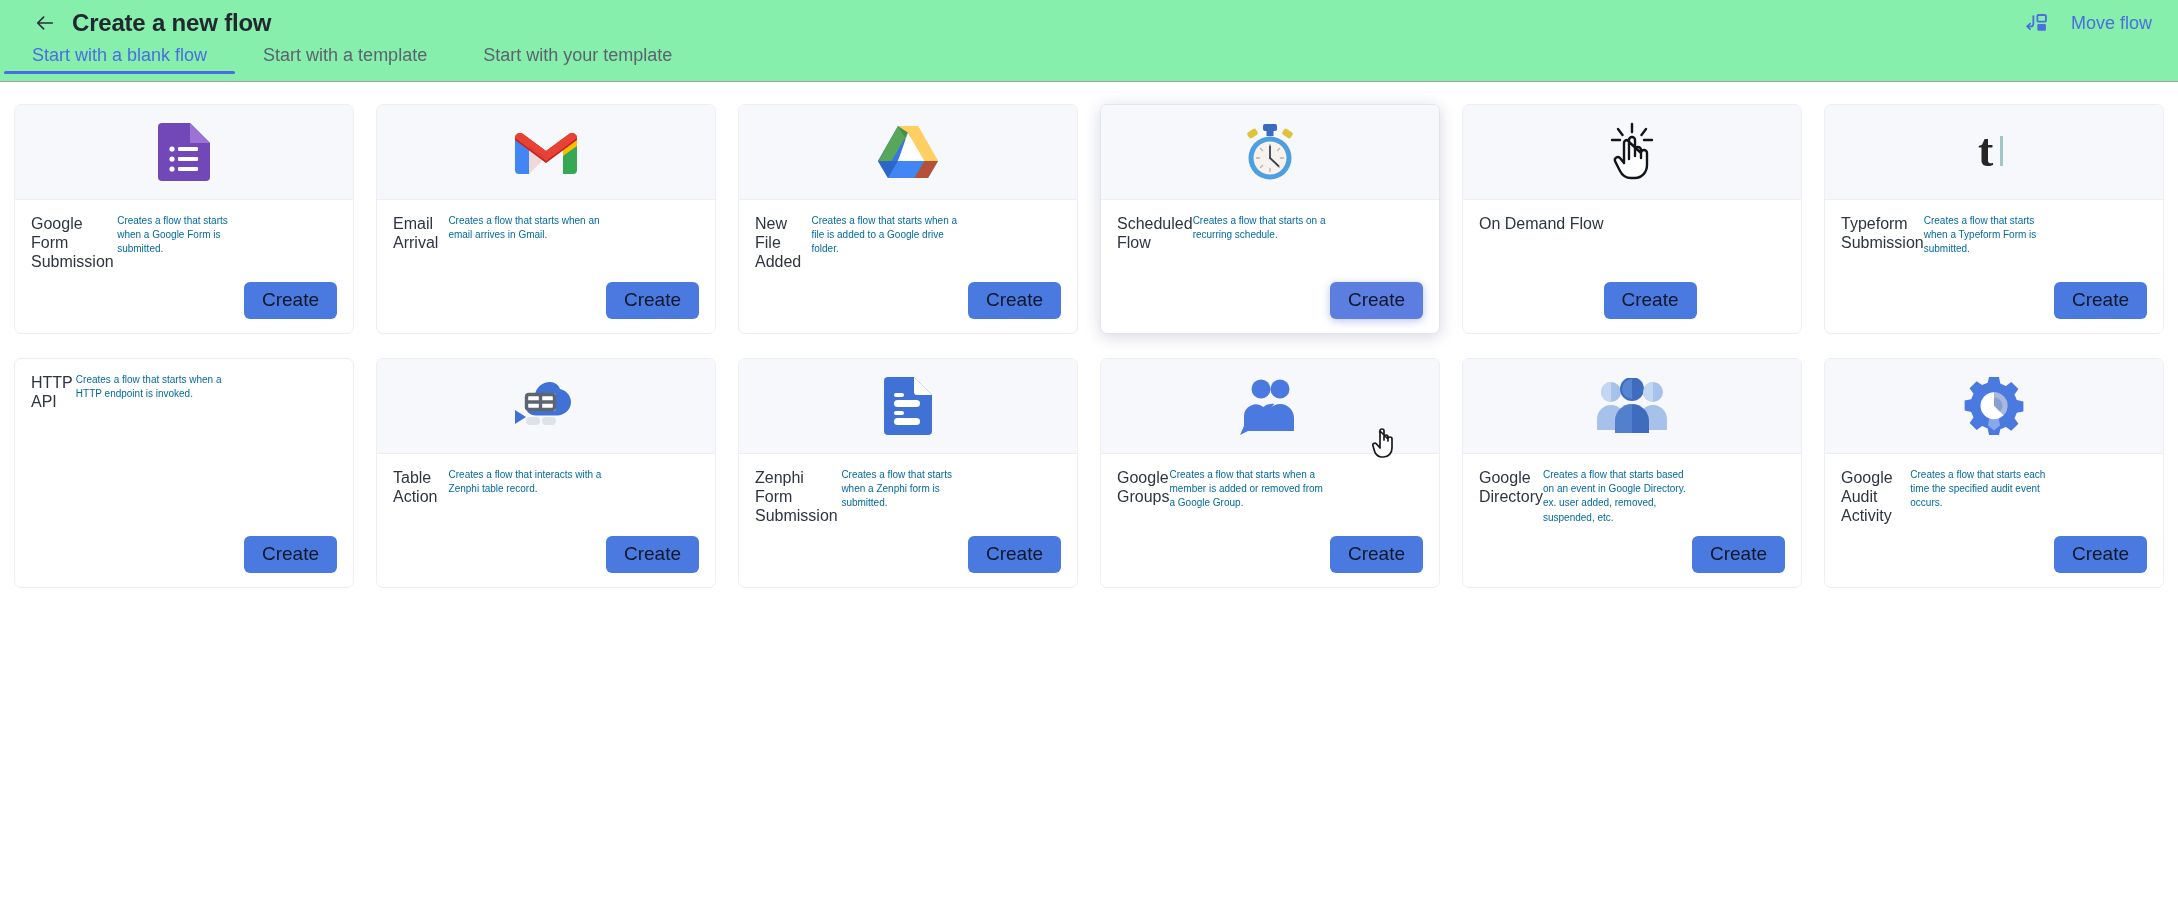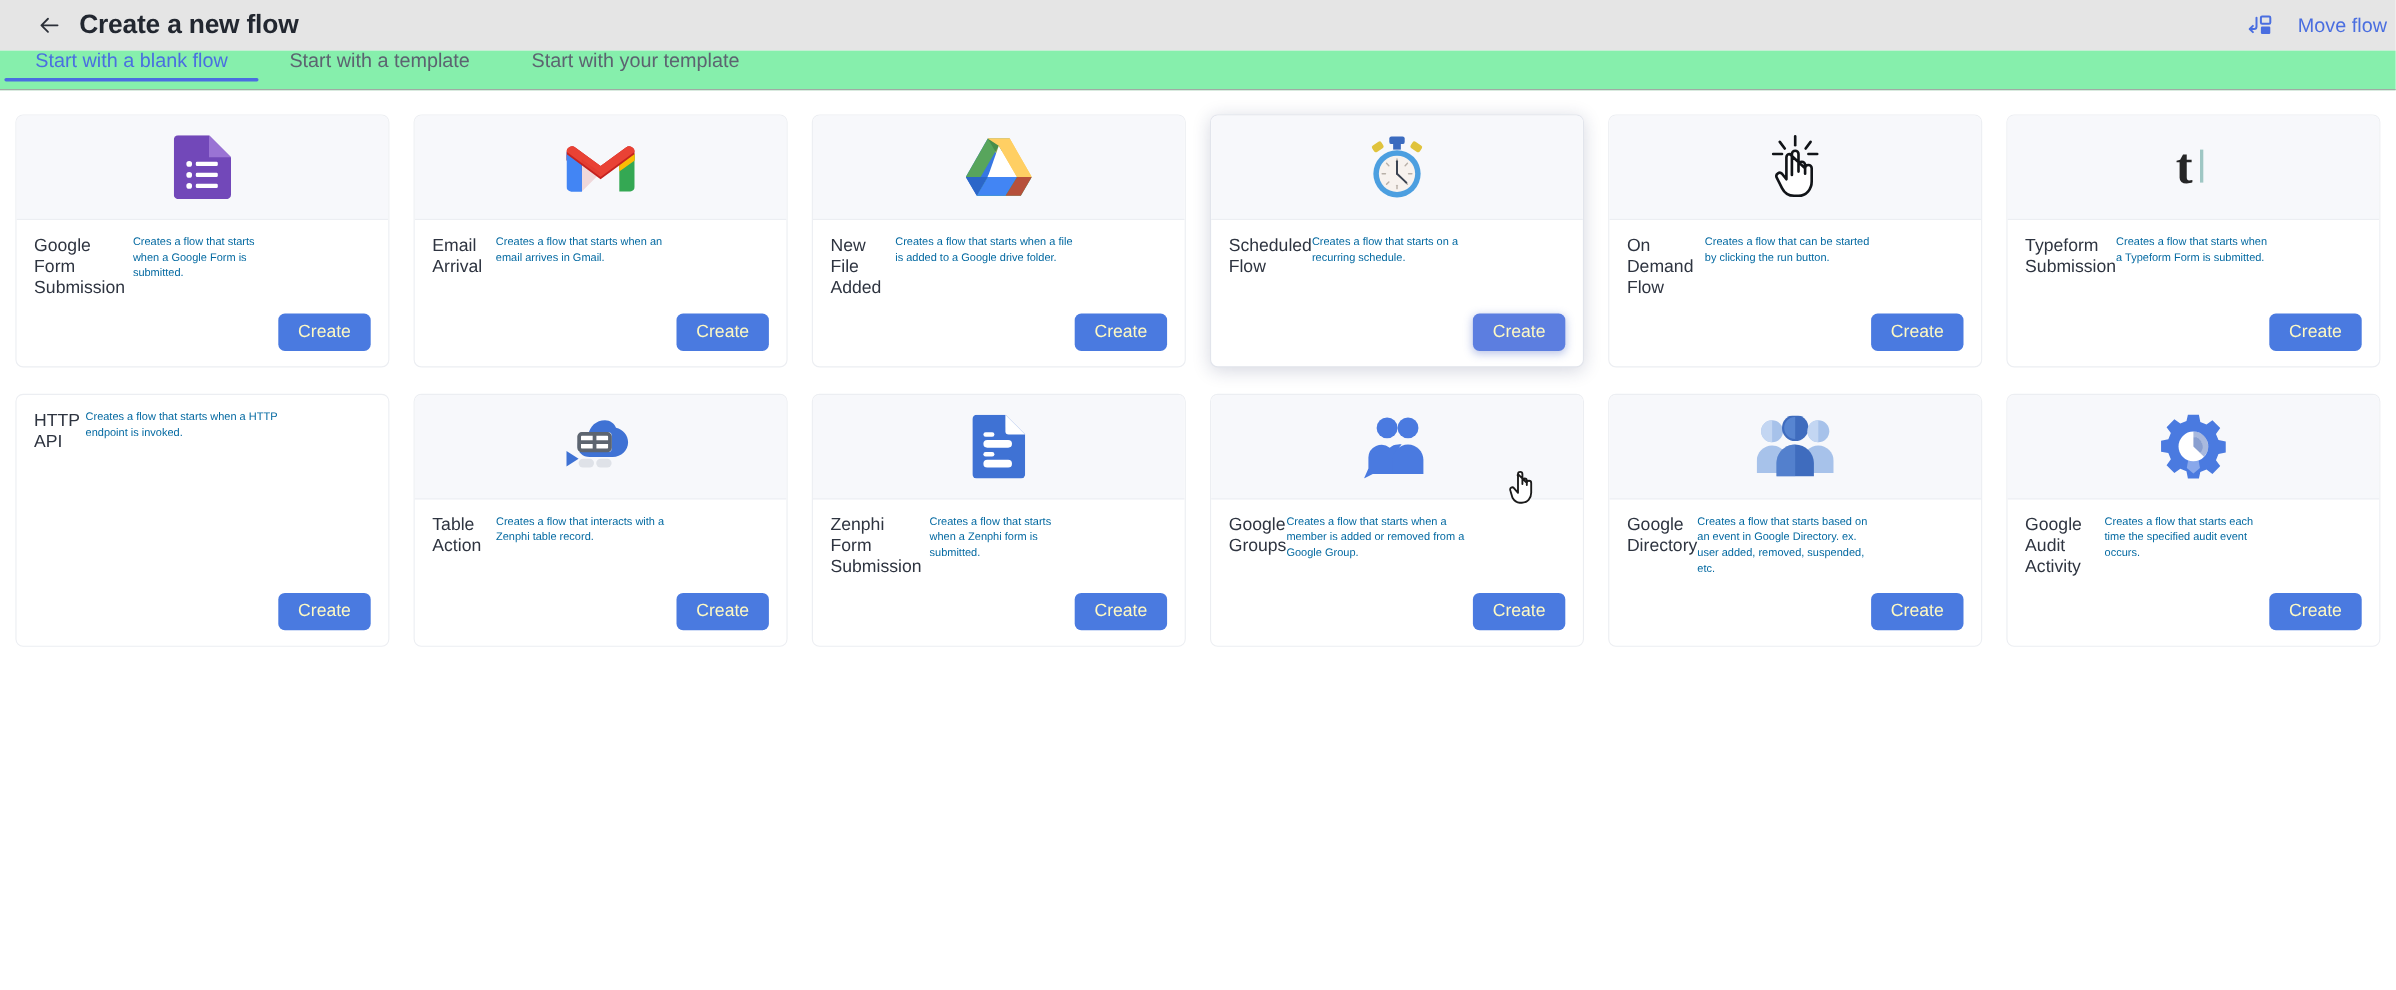--- a/index.html
+++ b/index.html
@@ -9,22 +9,22 @@
     background: #ffffff;
     font-family: "Liberation Sans", sans-serif;
     overflow: hidden;
   }
 
   
   .header {
     height: 46px;
     display: flex;
     align-items: center;
-    padding: 0 8px 0 30px;
-    background: #e5e5e5;
+    padding: 0 26px 0 30px;
+    background: #86efac;
     position: relative;
   }
   .back-btn {
     width: 30px; height: 30px;
     display: flex; align-items: center; justify-content: center;
     cursor: pointer;
     flex: 0 0 auto;
   }
   .page-title {
     font-size: 24px;
@@ -131,24 +131,24 @@
     line-height: 1.42;
   }
   .card-footer {
     margin-top: auto;
     display: flex;
     justify-content: flex-end;
     padding: 0 0 14px 0;
   }
   .create-btn {
     background: #4a7ae0;
-    color: #fef9c3;
+    color: #0f172a;
     border: none;
     border-radius: 6px;
-    font-size: 16px;
+    font-size: 19px;
     font-family: "Liberation Sans", sans-serif;
     padding: 8px 18px;
     cursor: pointer;
     line-height: 1.1;
   }
   .create-btn.pressed {
     background: #5c7ee0;
     box-shadow: 0 2px 8px rgba(60,90,190,0.35);
   }
 
@@ -314,21 +314,20 @@
             <line x1="12" y1="7" x2="16.5" y2="13"></line>
             <line x1="40" y1="7" x2="35.5" y2="13"></line>
             <line x1="6" y1="18" x2="14" y2="18"></line>
             <line x1="46" y1="18" x2="38" y2="18"></line>
           </g>
           <path d="M23 18v19M23 18a3 3 0 0 1 6 0v16M29 28a3 3 0 0 1 6 0v8M35 31a3 3 0 0 1 6 0v12c0 7-5 13-12 13h-4c-6 0-9-3-11-7l-5-10a3 3 0 0 1 5-3l4 5V21a3 3 0 0 1 3-3z" fill="#ffffff" stroke="#111418" stroke-width="2.4" stroke-linejoin="round" stroke-linecap="round"></path>
         </svg>
       </div>
       <div class="card-body">
         <div class="card-title">On Demand Flow</div>
-        <div class="card-desc">Creates a flow that can be started by clicking the run button.</div>
         <div class="card-footer">
           <button class="create-btn">Create</button>
         </div>
       </div>
     </div>
 
     <div class="card">
       <div class="card-icon-area">
         <svg width="40" height="56" viewBox="0 0 40 56">
           <text x="4" y="42" font-family="'Liberation Serif', serif" font-size="46" font-weight="700" fill="#262627">t</text>

